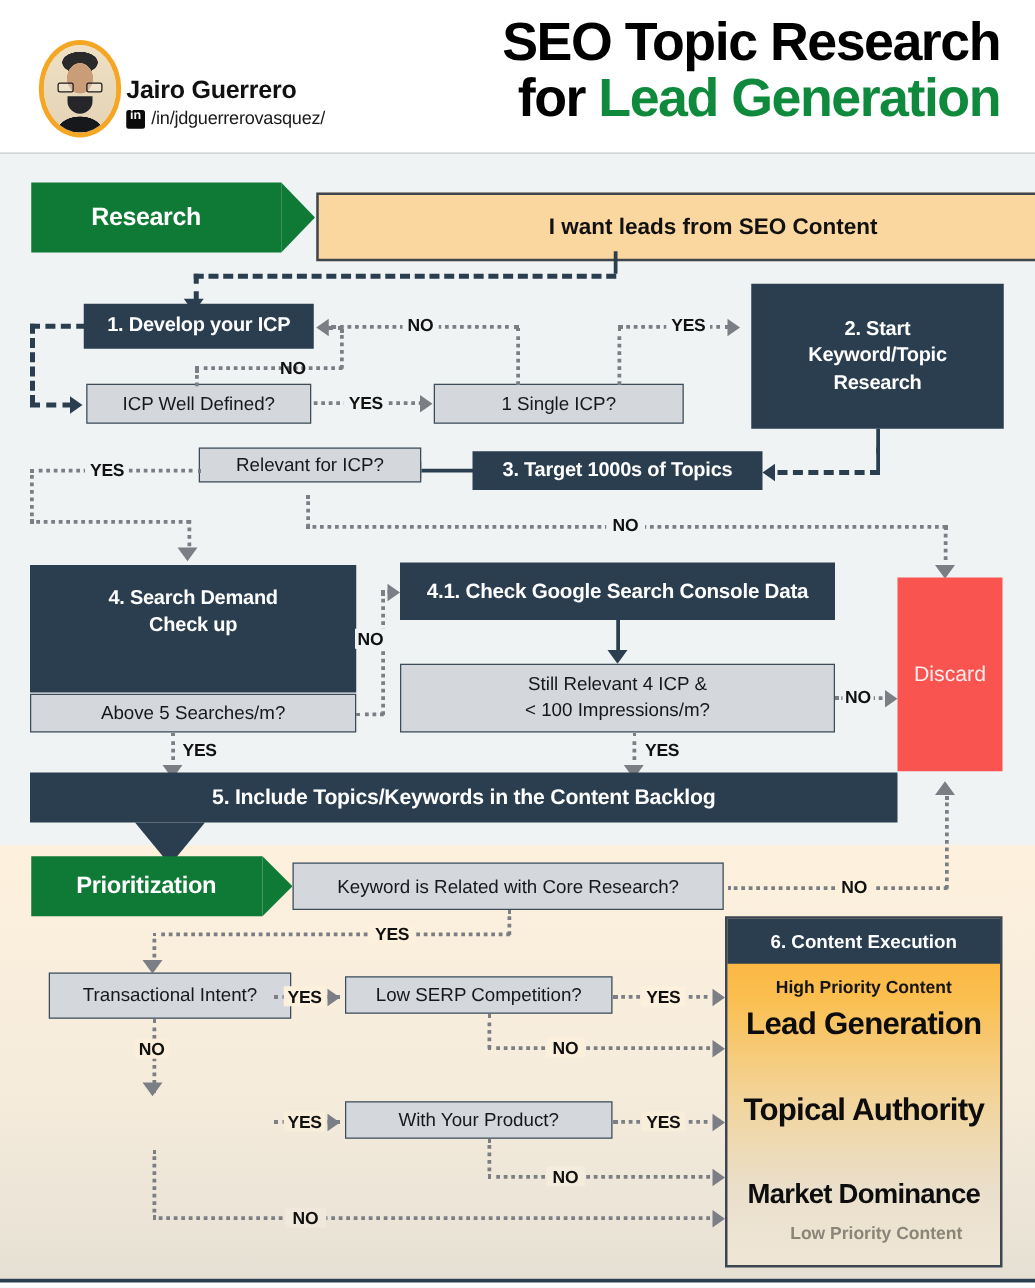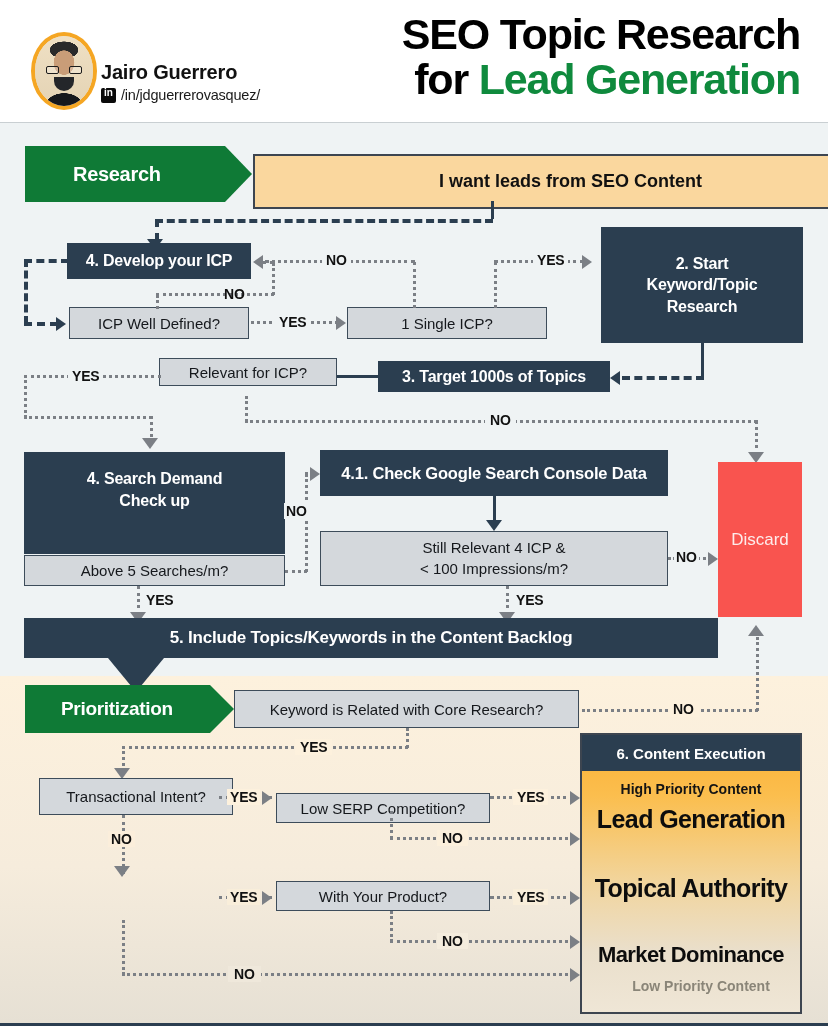--- a/index.html
+++ b/index.html
@@ -134,21 +134,21 @@
   <div class="band" style="left:25px;top:146px;width:200px;" data-name="band-research">
     <span class="lbl" data-name="band-research-label">Research</span>
   </div>
   <div class="node peach" style="left:253px;top:154px;width:635px;height:55px;font-size:18px;" data-name="node-start">I want leads from SEO Content</div>
 
   <div class="edge sol-v" style="left:491px;top:201px;height:18px;" data-name="edge-start-down"></div>
   <div class="edge dash-h" style="left:155px;top:219px;width:338px;" data-name="edge-start-dashed-left"></div>
   <div class="edge dash-v" style="left:155px;top:219px;height:22px;" data-name="edge-start-dashed-down"></div>
   <div class="ar ar-d nv" style="left:147px;top:239px;" data-name="arrow-into-node1"></div>
 
-  <div class="node navy" style="left:67px;top:243px;width:184px;height:36px;font-size:16px;" data-name="node-develop-icp">4. Develop your ICP</div>
+  <div class="node navy" style="left:67px;top:243px;width:184px;height:36px;font-size:16px;" data-name="node-develop-icp">1. Develop your ICP</div>
 
   <div class="edge dash-h" style="left:24px;top:259px;width:45px;" data-name="edge-node1-loop-top"></div>
   <div class="edge dash-v" style="left:24px;top:259px;height:65px;" data-name="edge-node1-loop-side"></div>
   <div class="edge dash-h" style="left:24px;top:322px;width:34px;" data-name="edge-node1-loop-bottom"></div>
   <div class="ar ar-r nv" style="left:56px;top:317px;" data-name="arrow-into-icp-defined"></div>
 
   <div class="node gray" style="left:69px;top:307px;width:180px;height:32px;font-size:15px;" data-name="node-icp-well-defined">ICP Well Defined?</div>
 
   <div class="edge dot-v" style="left:156px;top:295px;height:14px;" data-name="edge-icpdef-no-up"></div>
   <div class="edge dot-h" style="left:156px;top:293px;width:118px;" data-name="edge-icpdef-no-right"></div>
@@ -263,21 +263,21 @@
   <div class="node gray" style="left:39px;top:778px;width:194px;height:37px;font-size:15px;" data-name="node-transactional-intent">Transactional Intent?</div>
 
   <div class="edge dot-h" style="left:219px;top:796px;width:53px;" data-name="edge-transactional-yes"></div>
   <div class="ar ar-r" style="left:262px;top:791px;" data-name="arrow-into-low-serp"></div>
   <span class="elab" style="left:227px;top:789px;background:#fdf1dd;padding:0 3px;" data-name="edge-label-yes-7">YES</span>
 
   <div class="edge dot-v" style="left:122px;top:815px;height:59px;" data-name="edge-transactional-no-down"></div>
   <div class="ar ar-d" style="left:114px;top:866px;" data-name="arrow-into-solves-icp"></div>
   <span class="elab" style="left:108px;top:831px;background:#fbeedb;padding:0 3px;" data-name="edge-label-no-7">NO</span>
 
-  <div class="node gray" style="left:276px;top:781px;width:214px;height:30px;font-size:15px;margin-top:12px;" data-name="node-low-serp-competition">Low SERP Competition?</div>
+  <div class="node gray" style="left:276px;top:781px;width:214px;height:30px;font-size:15px;" data-name="node-low-serp-competition">Low SERP Competition?</div>
 
   <div class="edge dot-h" style="left:490px;top:796px;width:84px;" data-name="edge-lowserp-yes"></div>
   <div class="ar ar-r" style="left:570px;top:791px;" data-name="arrow-into-lead-generation-1"></div>
   <span class="elab" style="left:513px;top:789px;background:#fdf1dd;padding:0 4px;" data-name="edge-label-yes-8">YES</span>
 
   <div class="edge dot-v" style="left:390px;top:811px;height:28px;" data-name="edge-lowserp-no-down"></div>
   <div class="edge dot-h" style="left:390px;top:837px;width:184px;" data-name="edge-lowserp-no-right"></div>
   <div class="ar ar-r" style="left:570px;top:832px;" data-name="arrow-into-lead-generation-2"></div>
   <span class="elab" style="left:437px;top:830px;background:#fcf0dc;padding:0 5px;" data-name="edge-label-no-8">NO</span>
 

